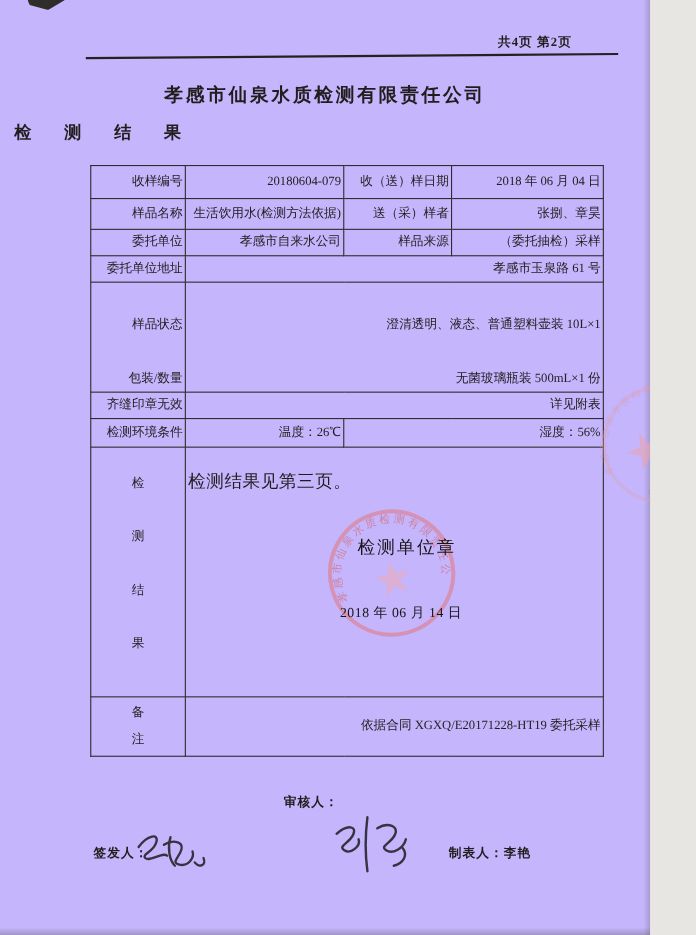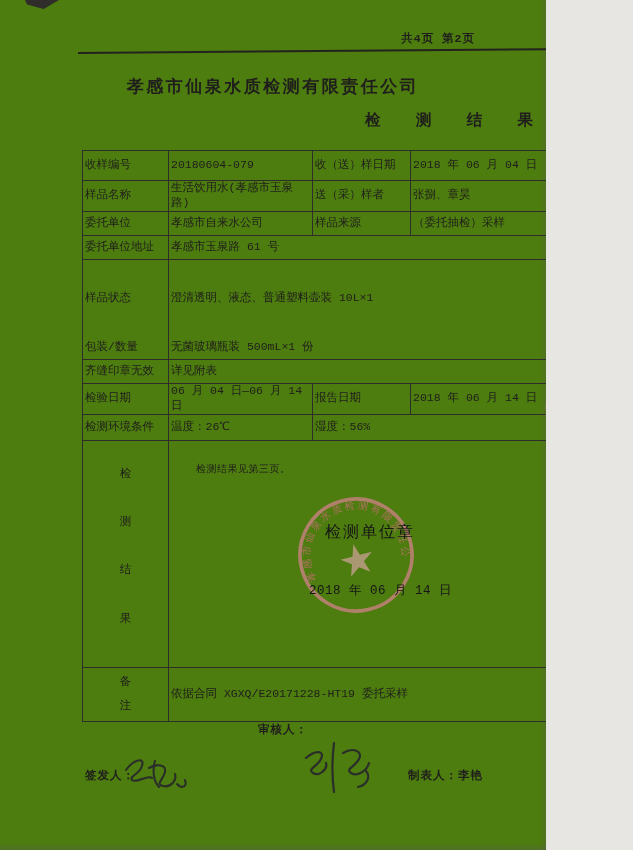--- a/index.html
+++ b/index.html
@@ -1,47 +1,47 @@
 <!DOCTYPE html>
 <html><head>
 <meta charset="utf-8">
 <style>
   html,body{margin:0;padding:0;background:#e8e6e2;}
-  .page{position:relative;width:546px;height:850px;background:#4d7c0f;overflow:hidden;
-        font-family:Liberation Mono, monospace;color:#1f1e1c;}
+  .page{position:relative;width:591px;height:850px;background:#c4b5fd;overflow:hidden;
+        font-family:Liberation Serif, serif;color:#1f1e1c;}
   
   .corner-wedge{position:absolute;left:25px;top:0;width:34px;height:9px;background:#2e2d29;
         clip-path:polygon(0 0,100% 0,55% 100%,6% 50%);}
   .edge-right{position:absolute;right:0;top:0;width:6px;height:100%;
         background:linear-gradient(to right,rgba(0,0,0,0),rgba(88,86,80,.28));}
   .edge-bottom{position:absolute;left:0;bottom:0;width:100%;height:7px;
         background:linear-gradient(to bottom,rgba(0,0,0,0),rgba(88,86,80,.33));}
   
   .page-info{position:absolute;top:31px;right:71px;font-size:11.5px;letter-spacing:1px;font-weight:600;}
   .header-rule{position:absolute;left:78px;top:50px;width:484px;height:1.8px;background:#23221f;
         transform:rotate(-0.45deg);}
   .company{position:absolute;top:75px;left:0;width:100%;text-align:center;font-size:17px;
         font-weight:700;letter-spacing:2.5px;}
-  .doc-title{position:absolute;top:110px;left:0;width:100%;text-align:right;font-size:15.5px;
+  .doc-title{position:absolute;top:110px;left:0;width:100%;text-align:left;font-size:15.5px;
         font-weight:700;letter-spacing:13px;text-indent:13px;}
   
   table.report{position:absolute;left:82px;top:150px;width:466px;border-collapse:collapse;
         table-layout:fixed;}
-  table.report td{border:1.4px solid #2e2d2b;font-size:11.5px;text-align:left;
+  table.report td{border:1.4px solid #2e2d2b;font-size:11.5px;text-align:right;
         vertical-align:middle;padding:0 2px;line-height:1.3;font-weight:500;}
   td.lbl{font-weight:600;}
   td.small-lbl{font-size:11px;letter-spacing:0;margin-top:16px;}
   .two-line div{line-height:1.95;margin-top:27px;}
   td.left-text{text-align:left;padding:4px 10px;line-height:1.95;}
   td.vlabel{font-weight:600;}
   .vstack{display:flex;flex-direction:column;align-items:center;}
   .vstack-result{justify-content:space-between;height:160px;margin:26px 0 40px;}
   .vstack-remark{line-height:2.1;}
   td.result-cell{position:relative;text-align:left;}
-  .result-note{position:absolute;left:27px;top:22px;font-size:10px;letter-spacing:.5px;}
+  .result-note{position:absolute;left:2px;top:22px;font-size:16px;letter-spacing:.5px;}
   .stamp-caption{position:absolute;left:156px;top:82px;font-size:16px;letter-spacing:2px;color:#161616;z-index:6;}
   .stamp-date{position:absolute;left:140px;top:142px;font-size:12.5px;letter-spacing:.5px;color:#161616;z-index:6;}
   .main-stamp{position:absolute;left:122px;top:50px;z-index:5;filter:blur(.3px);}
   .edge-stamp{position:absolute;left:545px;top:340px;z-index:5;filter:blur(.4px);}
   .sig-label{position:absolute;font-size:11.5px;font-weight:600;letter-spacing:1px;text-align:right;}
   .issuer-label{left:85px;top:768px;}
   .reviewer-label{left:258px;top:722px;}
   .preparer{left:408px;top:768px;}
   .sig-svg{position:absolute;}
   .sig1{left:118px;top:750px;}
@@ -72,21 +72,21 @@
     <tbody>
         <tr style="height:30px">
       <td class="lbl">收样编号</td>
       <td>20180604-079</td>
       <td class="lbl small-lbl">收（送）样日期</td>
       <td>2018 年 06 月 04 日</td>
     </tr>
 
     <tr style="height:28px">
       <td class="lbl">样品名称</td>
-      <td class="small-lbl">生活饮用水(孝感市玉泉路)</td>
+      <td class="small-lbl">生活饮用水(检测方法依据)</td>
       <td class="lbl small-lbl">送（采）样者</td>
       <td>张捌、章昊</td>
     </tr>
 
     <tr style="height:24px">
       <td class="lbl">委托单位</td>
       <td>孝感市自来水公司</td>
       <td class="lbl small-lbl">样品来源</td>
       <td>（委托抽检）采样</td>
     </tr>
@@ -106,26 +106,20 @@
         <div>无菌玻璃瓶装 500mL×1 份</div>
       </td>
     </tr>
 
 
     <tr style="height:24px">
       <td class="lbl small-lbl">齐缝印章无效</td>
       <td colspan="3">详见附表</td>
     </tr>
 
-    <tr style="height:24px">
-      <td class="lbl">检验日期</td>
-      <td>06 月 04 日—06 月 14 日</td>
-      <td class="lbl">报告日期</td>
-      <td>2018 年 06 月 14 日</td>
-    </tr>
 
     <tr style="height:26px">
       <td class="lbl small-lbl">检测环境条件</td>
       <td>温度：26℃</td>
       <td colspan="2">湿度：56%</td>
     </tr>
 
     <tr style="height:227px">
       <td class="vlabel">
         <div class="vstack vstack-result">

